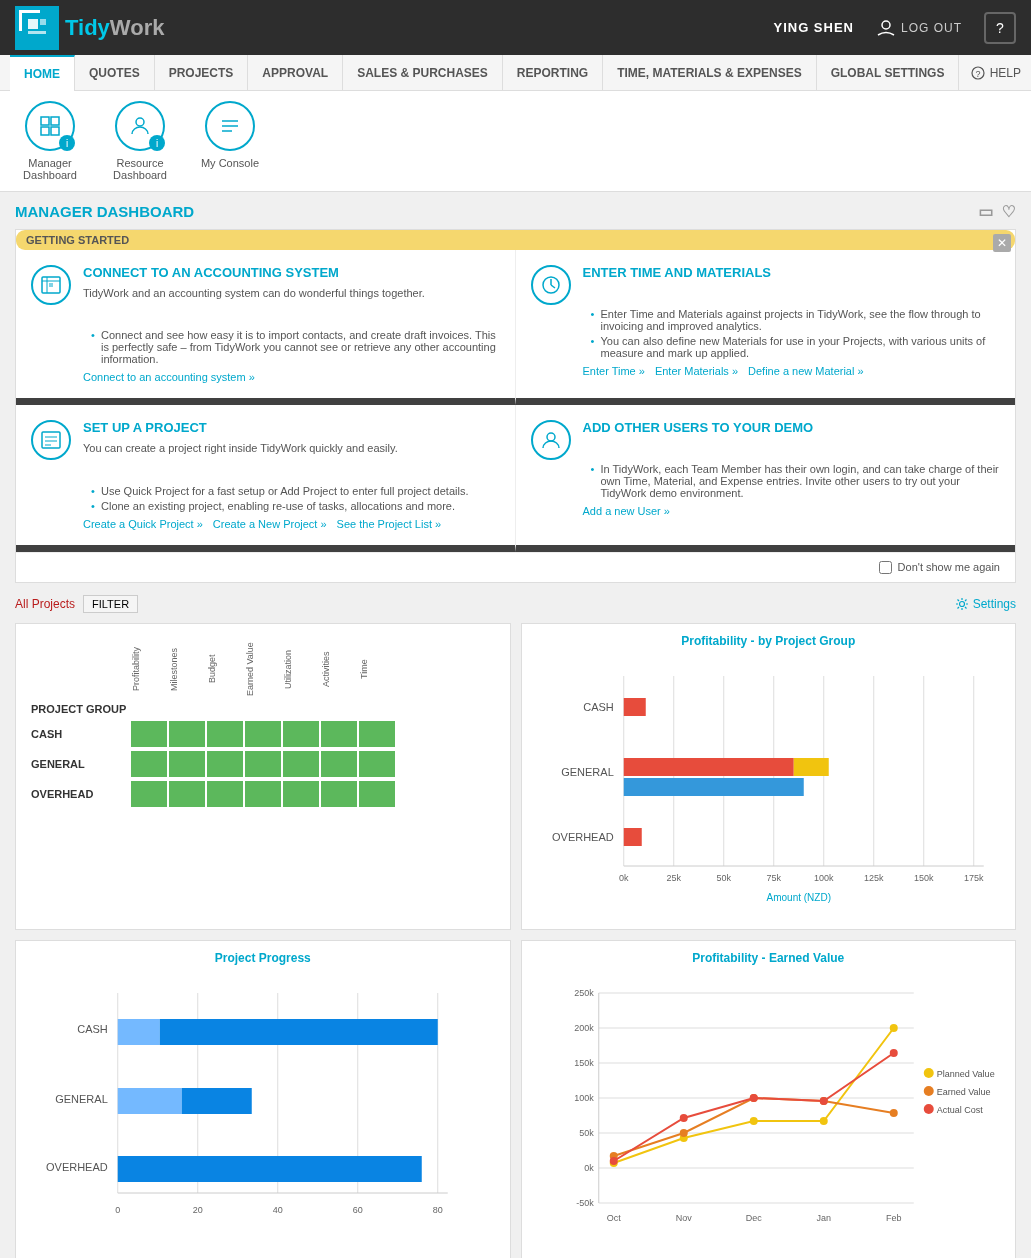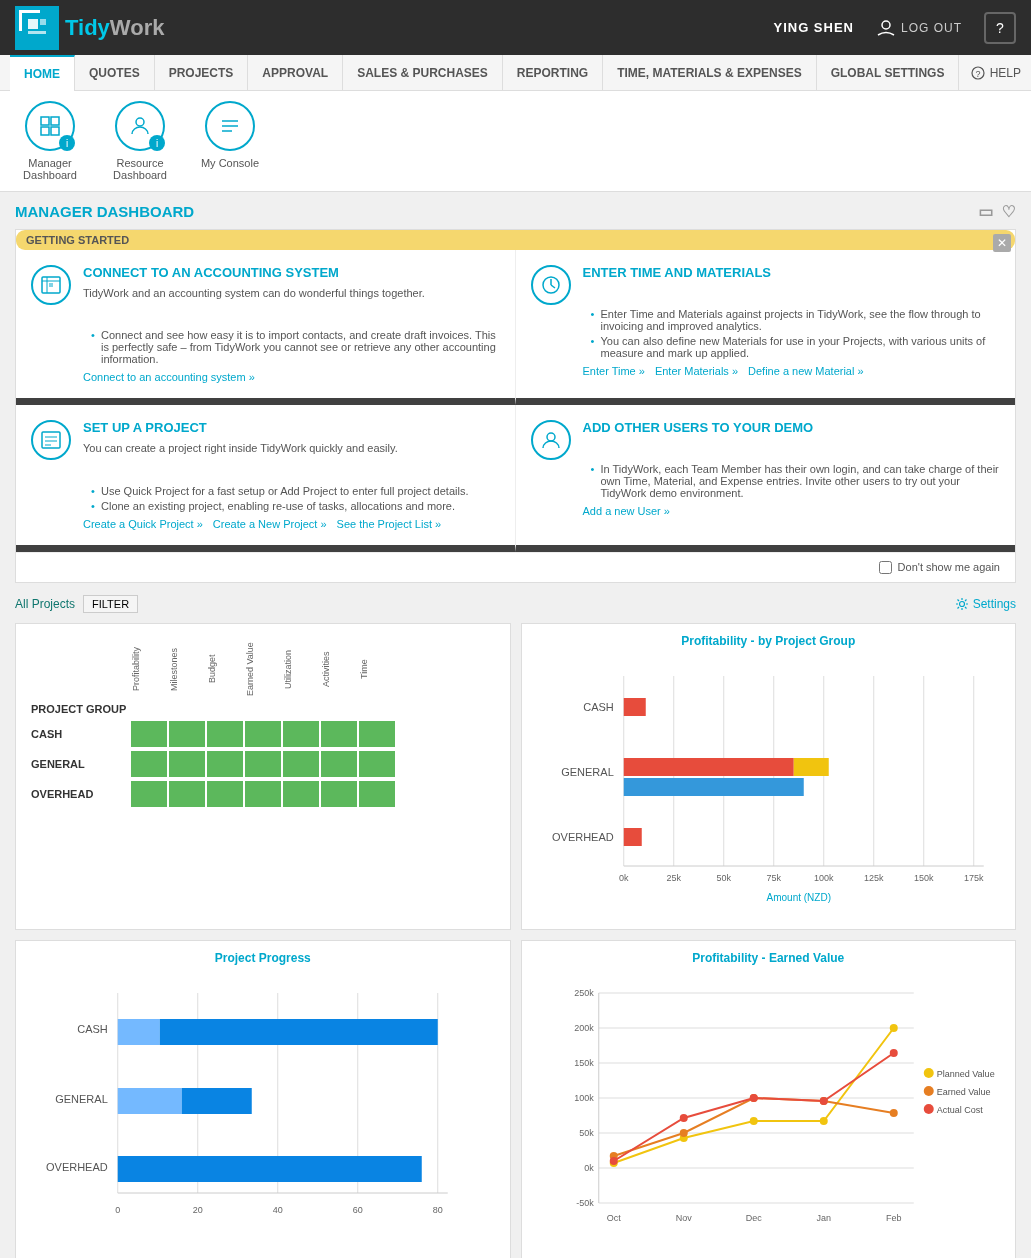--- a/index.html
+++ b/index.html
@@ -238,21 +238,21 @@
     }
     .gs-footer label { font-size: 11px; color: #555; }
 
     
     .projects-row {
       display: flex;
       align-items: center;
       margin-bottom: 10px;
       gap: 8px;
     }
-    .projects-label { font-size: 12px; color: #0f766e; }
+    .projects-label { font-size: 12px; color: #b91c1c; }
     .filter-btn {
       border: 1px solid #ccc;
       background: #f5f5f5;
       padding: 2px 8px;
       font-size: 11px;
       cursor: pointer;
       border-radius: 0;
     }
     .settings-link {
       margin-left: auto;

